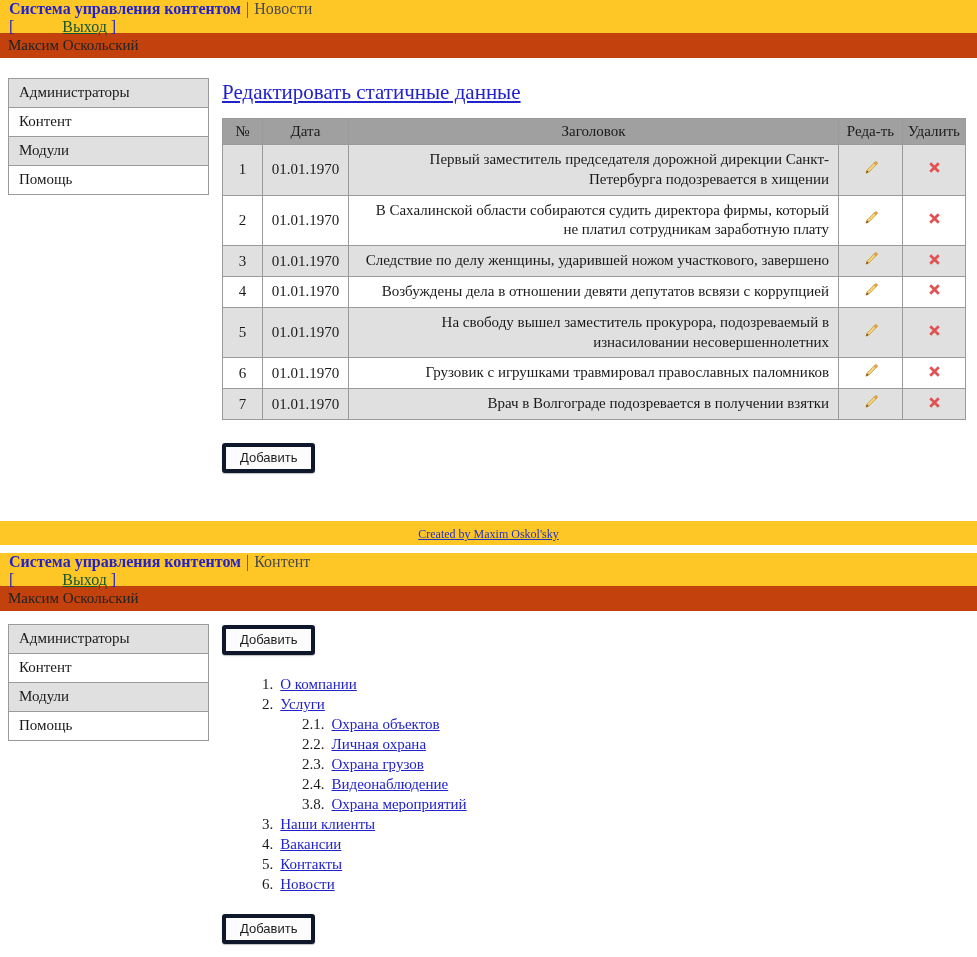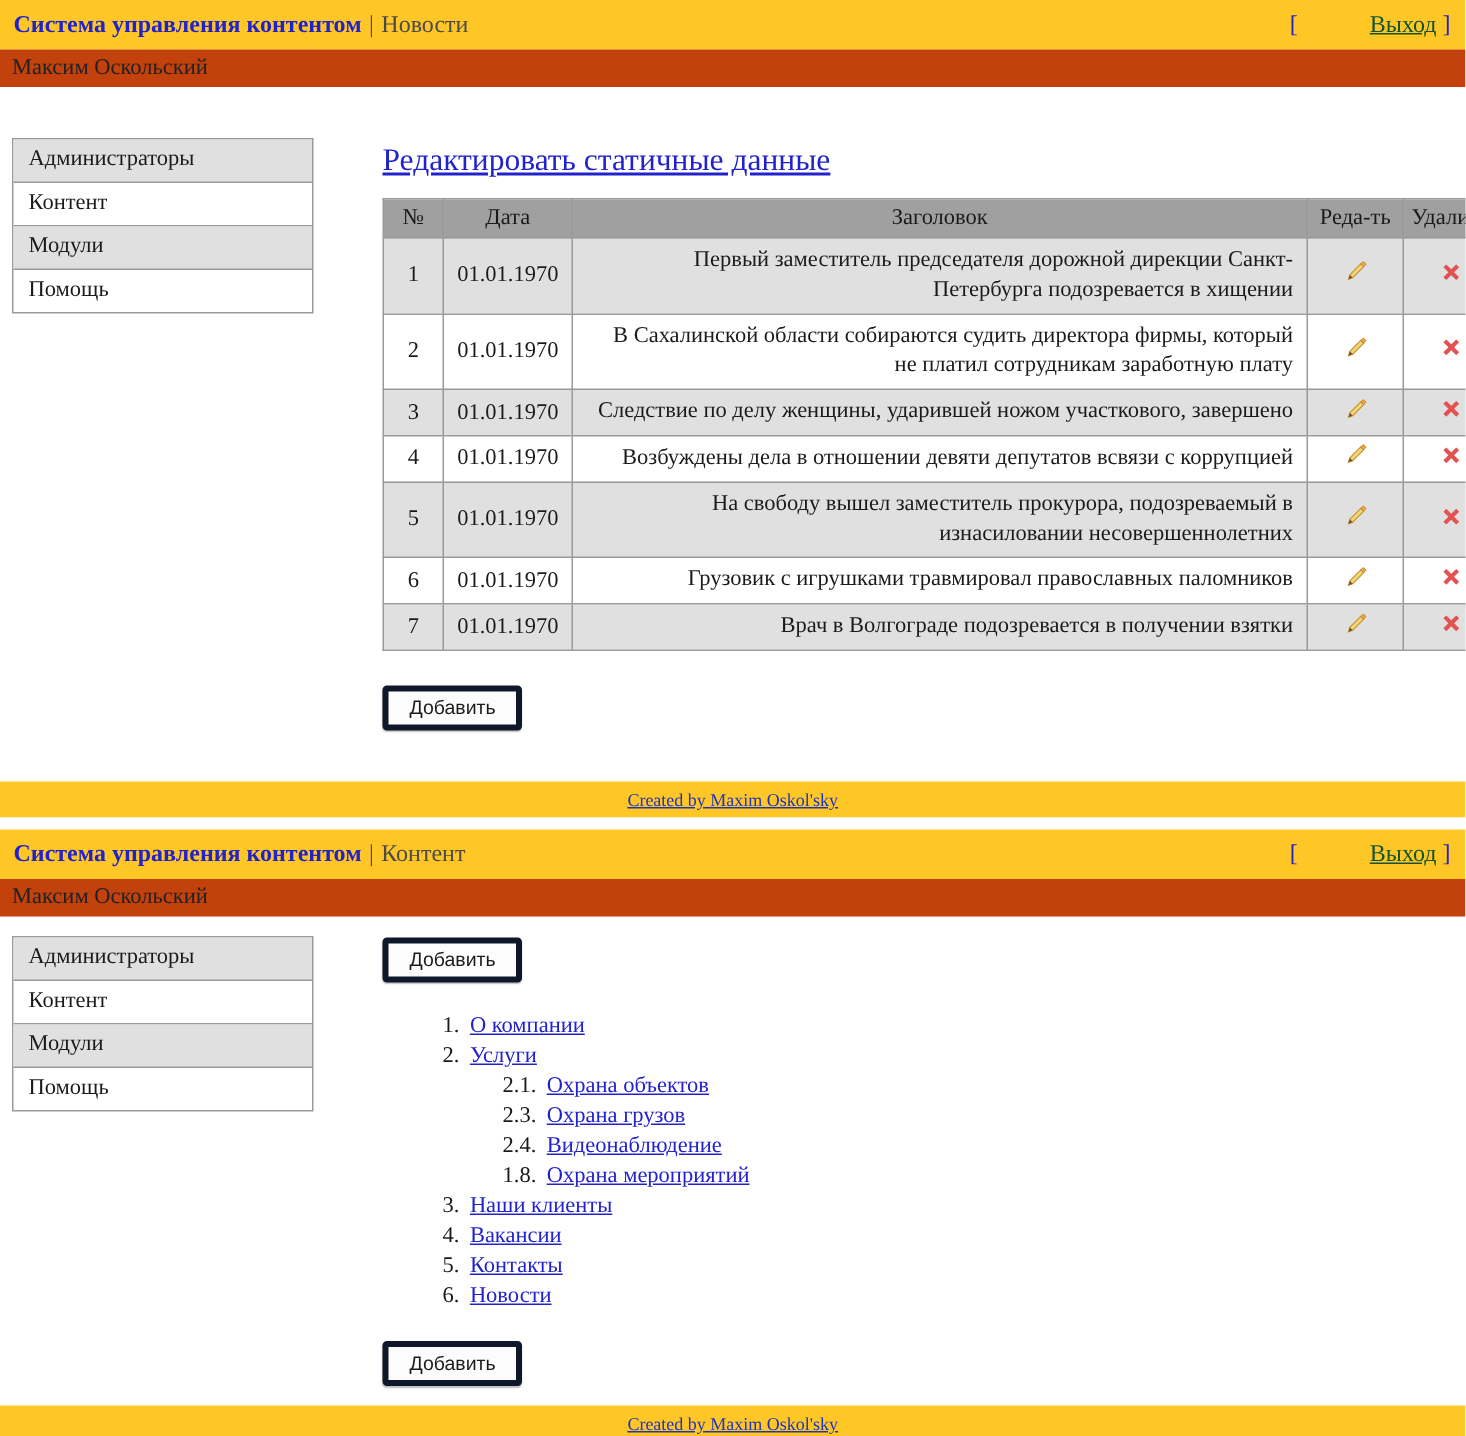--- a/index.html
+++ b/index.html
@@ -1,32 +1,32 @@
 <!DOCTYPE html>
 <html><head>
 <meta charset="utf-8">
 <style>
   * { box-sizing: border-box; }
   html,body { margin:0; padding:0; background:#fff; }
   .viewport { width:977px; min-height:957px; background:#fff; font-family:"Liberation Serif", serif; }
 
   
-  .topbar { height:33px; background:#FFC726; display:flex; align-items:center;
-            justify-content:space-between; padding:0 10px 0 9px; }
+  .topbar { height:33px; background:#FFC726; display:flex; align-items:flex-start;
+            justify-content:space-between; padding:0 10px 0 9px;flex-direction:column; }
   .topbar-left { display:flex; align-items:center; gap:5px; }
   .brand { color:#2222CC; font-weight:bold; font-size:16px; }
   .sep { color:#4a4a4a; font-size:16px; }
   .section-label { color:#4a4a4a; font-size:16px; }
   .logout { color:#2222CC; font-size:16px; white-space:nowrap; }
   .logout a { color:#14532d; text-decoration:underline;margin-left:44px; }
   .userbar { height:25px; background:#c2410c; padding:0 8px; font-size:15px;
              line-height:25px; color:#222; }
 
   
-  .content { display:flex; align-items:flex-start; padding:34px 12px 13px 8px;gap:33px; }
+  .content { display:flex; align-items:flex-start; padding:20px 12px 13px 8px; }
   .content.c2 { padding-top:13px; }
   .content.c1 { min-height:463px; }
   .content.c2 { min-height:319px; }
   .main { flex:1; margin-left:13px; }
 
   
   .sidebar { width:201px; flex-shrink:0; border:1px solid #9a9a9a; background:#fff; }
   .side-item { padding:5px 10px 6px 10px; font-size:15px; color:#1a1a1a;
                border-bottom:1px solid #9a9a9a; cursor:default; }
   .side-item:last-child { border-bottom:none; }
@@ -238,23 +238,24 @@
           <div class="side-item">Контент</div>
           <div class="side-item alt">Модули</div>
           <div class="side-item">Помощь</div>
         </div>
       <div class="main">
         <button class="btn btn-top2">Добавить</button>
         <div class="tree" id="content-tree">
             <div class="tree-item lvl1"><span class="tree-num">1.</span><a href="#" class="tree-link">О компании</a></div>
             <div class="tree-item lvl1"><span class="tree-num">2.</span><a href="#" class="tree-link">Услуги</a></div>
             <div class="tree-item lvl2"><span class="tree-num">2.1.</span><a href="#" class="tree-link">Охрана объектов</a></div>
+            <div class="tree-item lvl2"><span class="tree-num">2.2.</span><a href="#" class="tree-link">Личная охрана</a></div>
             <div class="tree-item lvl2"><span class="tree-num">2.3.</span><a href="#" class="tree-link">Охрана грузов</a></div>
             <div class="tree-item lvl2"><span class="tree-num">2.4.</span><a href="#" class="tree-link">Видеонаблюдение</a></div>
-            <div class="tree-item lvl2"><span class="tree-num">1.8.</span><a href="#" class="tree-link">Охрана мероприятий</a></div>
+            <div class="tree-item lvl2"><span class="tree-num">3.8.</span><a href="#" class="tree-link">Охрана мероприятий</a></div>
             <div class="tree-item lvl1"><span class="tree-num">3.</span><a href="#" class="tree-link">Наши клиенты</a></div>
             <div class="tree-item lvl1"><span class="tree-num">4.</span><a href="#" class="tree-link">Вакансии</a></div>
             <div class="tree-item lvl1"><span class="tree-num">5.</span><a href="#" class="tree-link">Контакты</a></div>
             <div class="tree-item lvl1"><span class="tree-num">6.</span><a href="#" class="tree-link">Новости</a></div>
           </div>
         <button class="btn btn-bot2">Добавить</button>
       </div>
     </div>
 
     <div class="footer">

